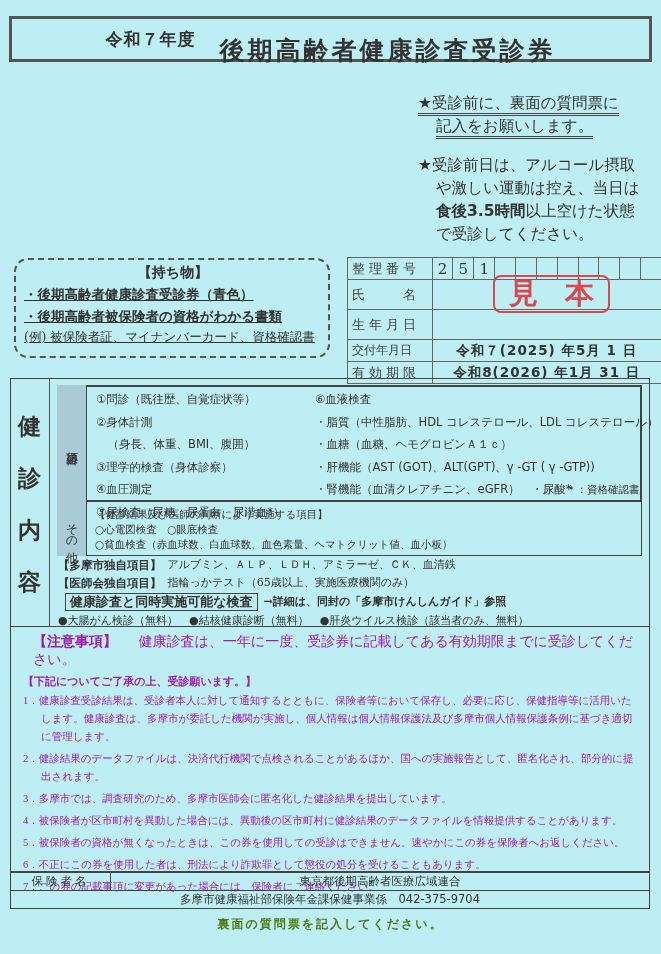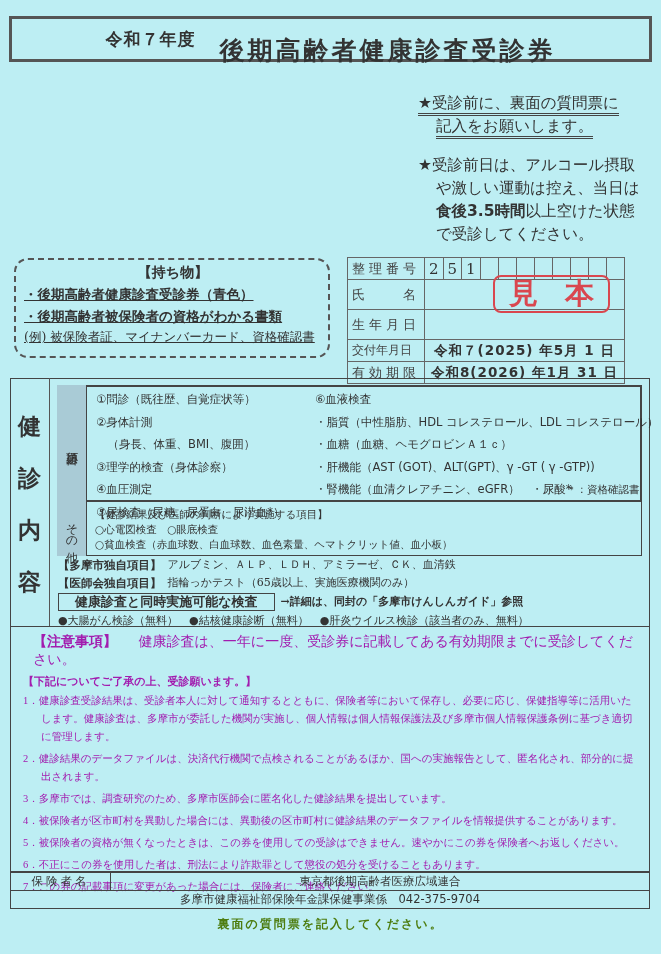--- a/index.html
+++ b/index.html
@@ -37,21 +37,21 @@
       font-family: "DejaVu Serif", "Liberation Serif", serif;
       font-size: 13.5px; color: #333;
       padding: 4px 6px 0 8px;
     }
     .bring-title { text-align: center; font-weight: bold; font-size: 14px; margin-bottom: 1px; }
     .bring-item { font-weight: bold; text-decoration: underline; line-height: 22px; }
     .bring-ex { text-decoration: underline; line-height: 20px; font-size: 12.5px; }
 
     
     .idtable {
-      left: 347px; top: 257px; width: 278px;
+      left: 347px; top: 257px; width: 315px;
       border-collapse: collapse;
       font-size: 13px;
     }
     .idtable td { border: 1px solid #666; height: 22px; padding: 0 4px; }
     .id-label { width: 68px; font-family: "DejaVu Serif", "Liberation Serif", serif; letter-spacing: 4px; color:#444; white-space: nowrap; }
     .id-digit { width: 19px; text-align: center; font-family: "DejaVu Serif", serif; font-size: 15px; padding: 0 !important; }
     .id-val { font-weight: bold; text-align: center; font-size: 13.5px; letter-spacing: 1px; }
     .stamp {
       left: 493px; top: 275px; width: 117px; height: 38px;
       border: 2.5px solid #d9474f; border-radius: 8px;
@@ -96,21 +96,21 @@
     .req-note { left: 566px; top: 483px; font-size: 10.5px; color: #333; }
     .other-text {
       left: 95px; top: 507px; font-family: "DejaVu Serif", "Liberation Serif", serif;
       font-size: 10.5px; line-height: 15px; color: #333;
     }
     .extra {
       left: 58px; top: 556px; width: 590px; font-size: 12px; line-height: 18px; color: #333;
     }
     .extra .tag { font-family: "DejaVu Sans", sans-serif; font-weight: bold; font-size: 11.5px; }
     .extra .serif { font-family: "DejaVu Serif", "Liberation Serif", serif; font-size: 11px; }
-    .boxed { border: 1.5px solid #444; padding: 0 16px; font-weight: bold; font-size: 13px; display:inline-block; line-height: 16px; }
+    .boxed { border: 1.5px solid #444; padding: 0 4px; font-weight: bold; font-size: 13px; display:inline-block; line-height: 16px; margin-left: 7px; }
     .extra .row { display: flex; align-items: center; gap: 6px; white-space: nowrap; }
     .extra .row3 { margin: 1px 0 1px; }
 
     
     .caution {
       left: 10px; top: 626px; width: 640px; height: 246px;
       border: 1.5px solid #444;
       font-family: Liberation Serif, serif;
       color: #a21caf; padding: 6px 10px 0 12px;
     }

